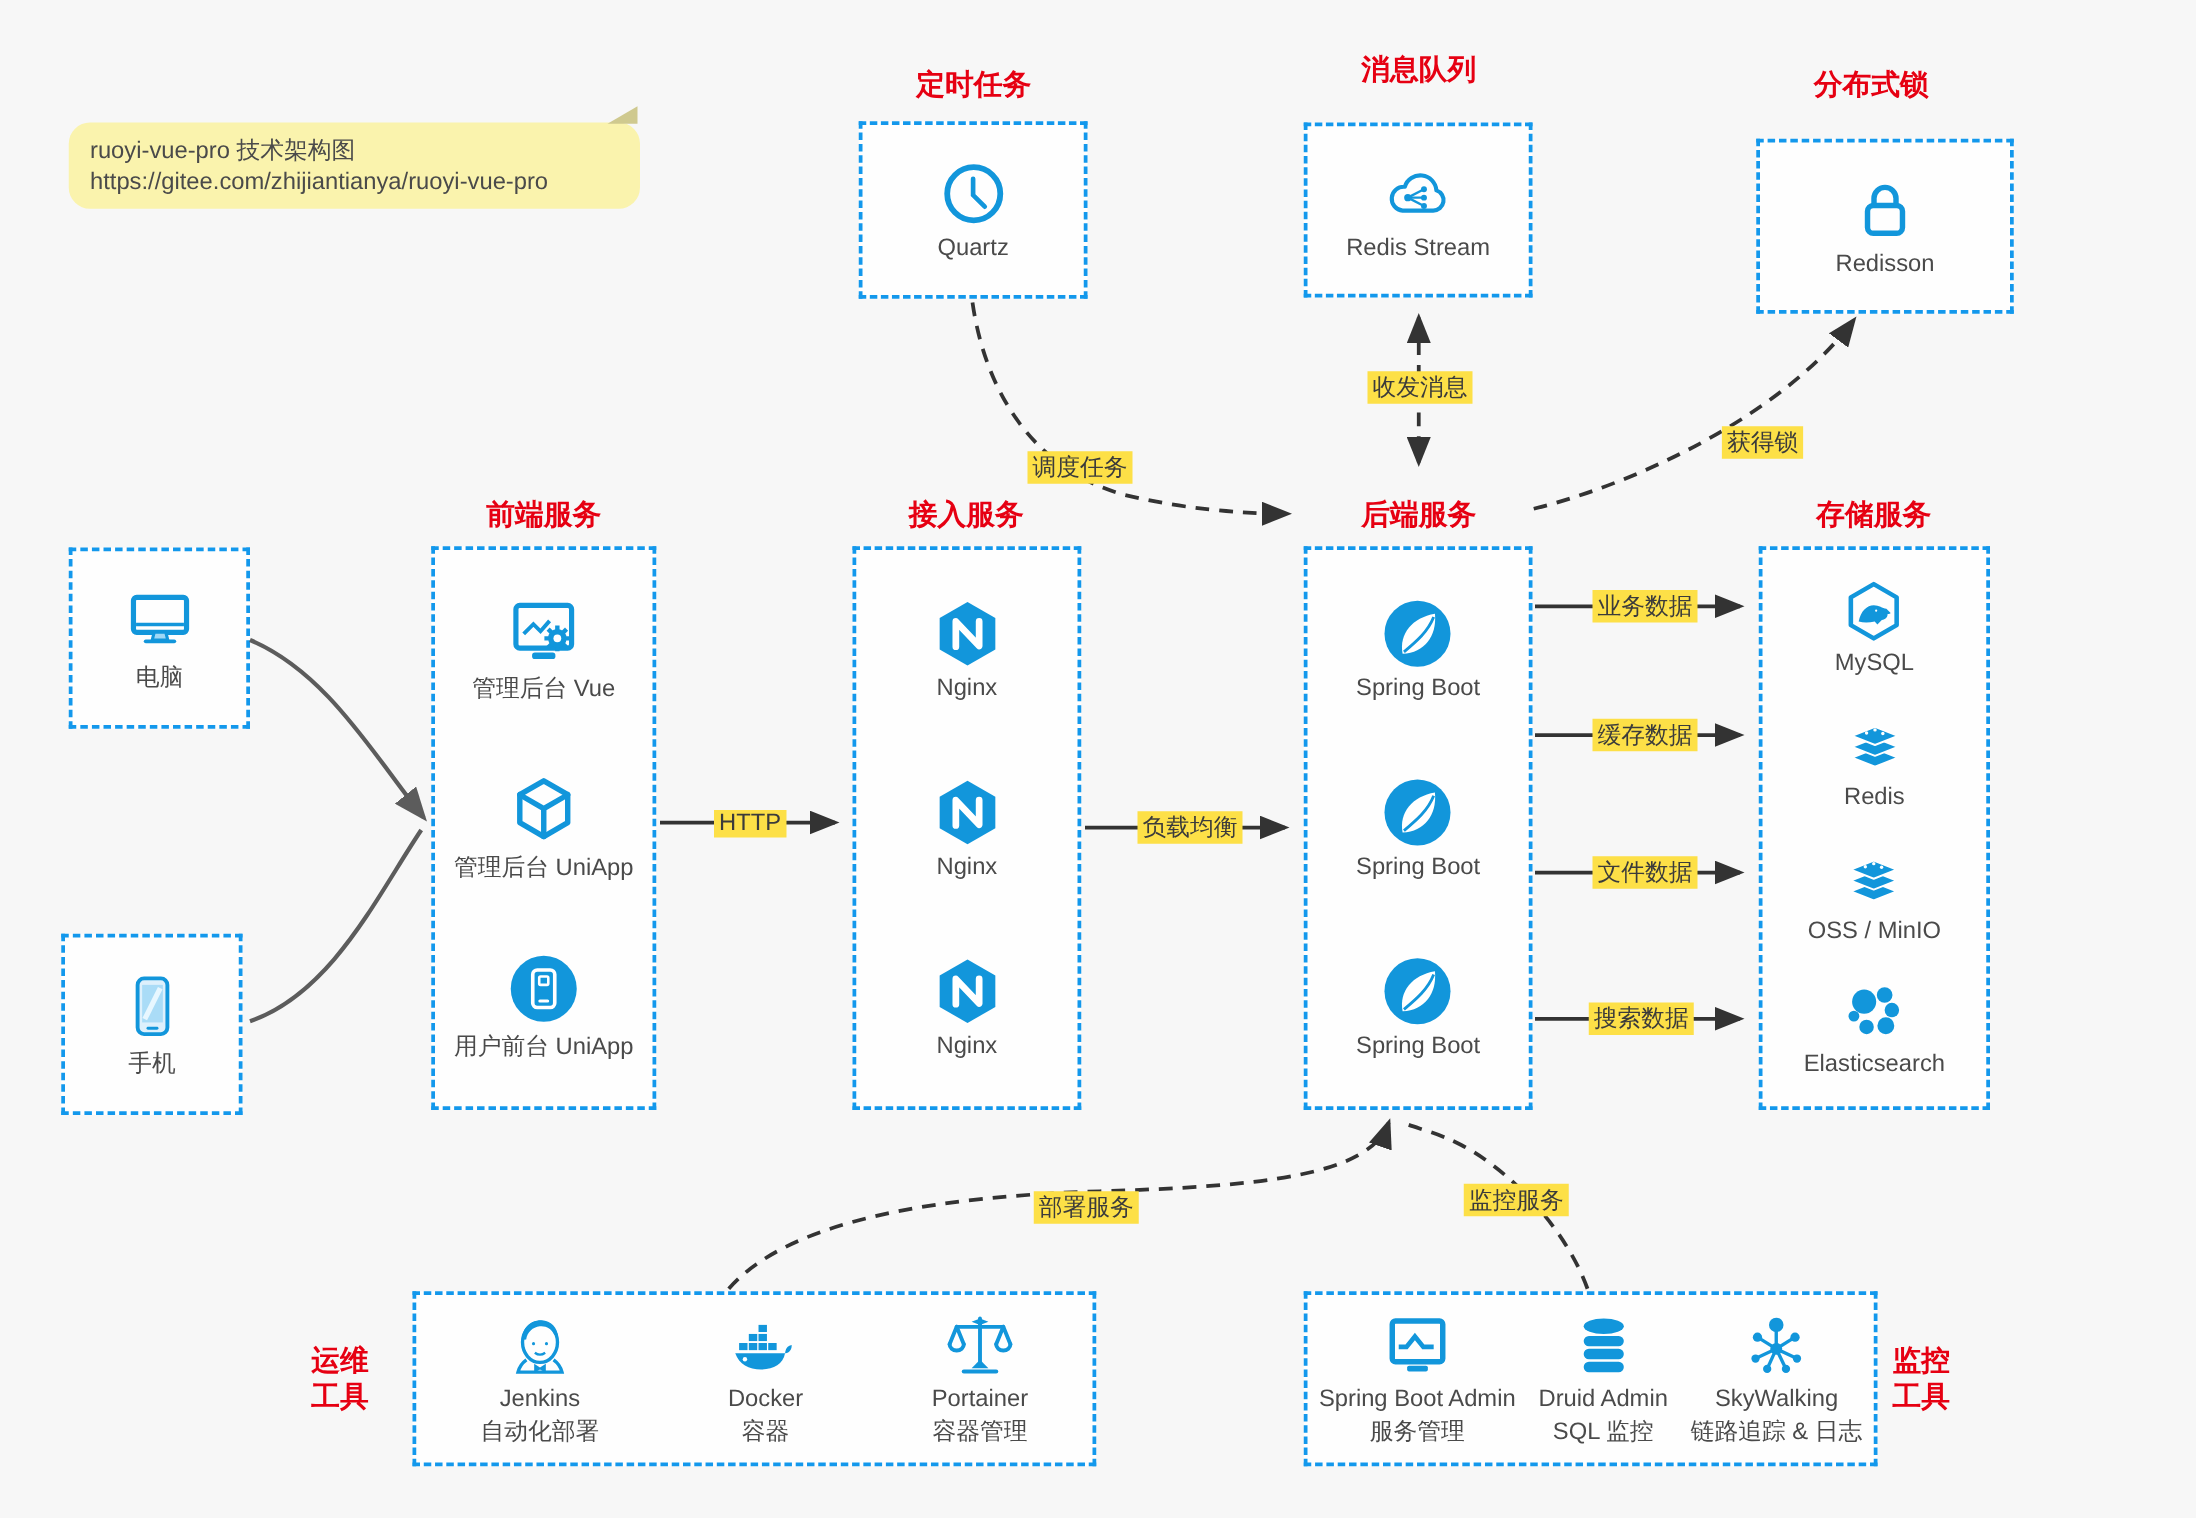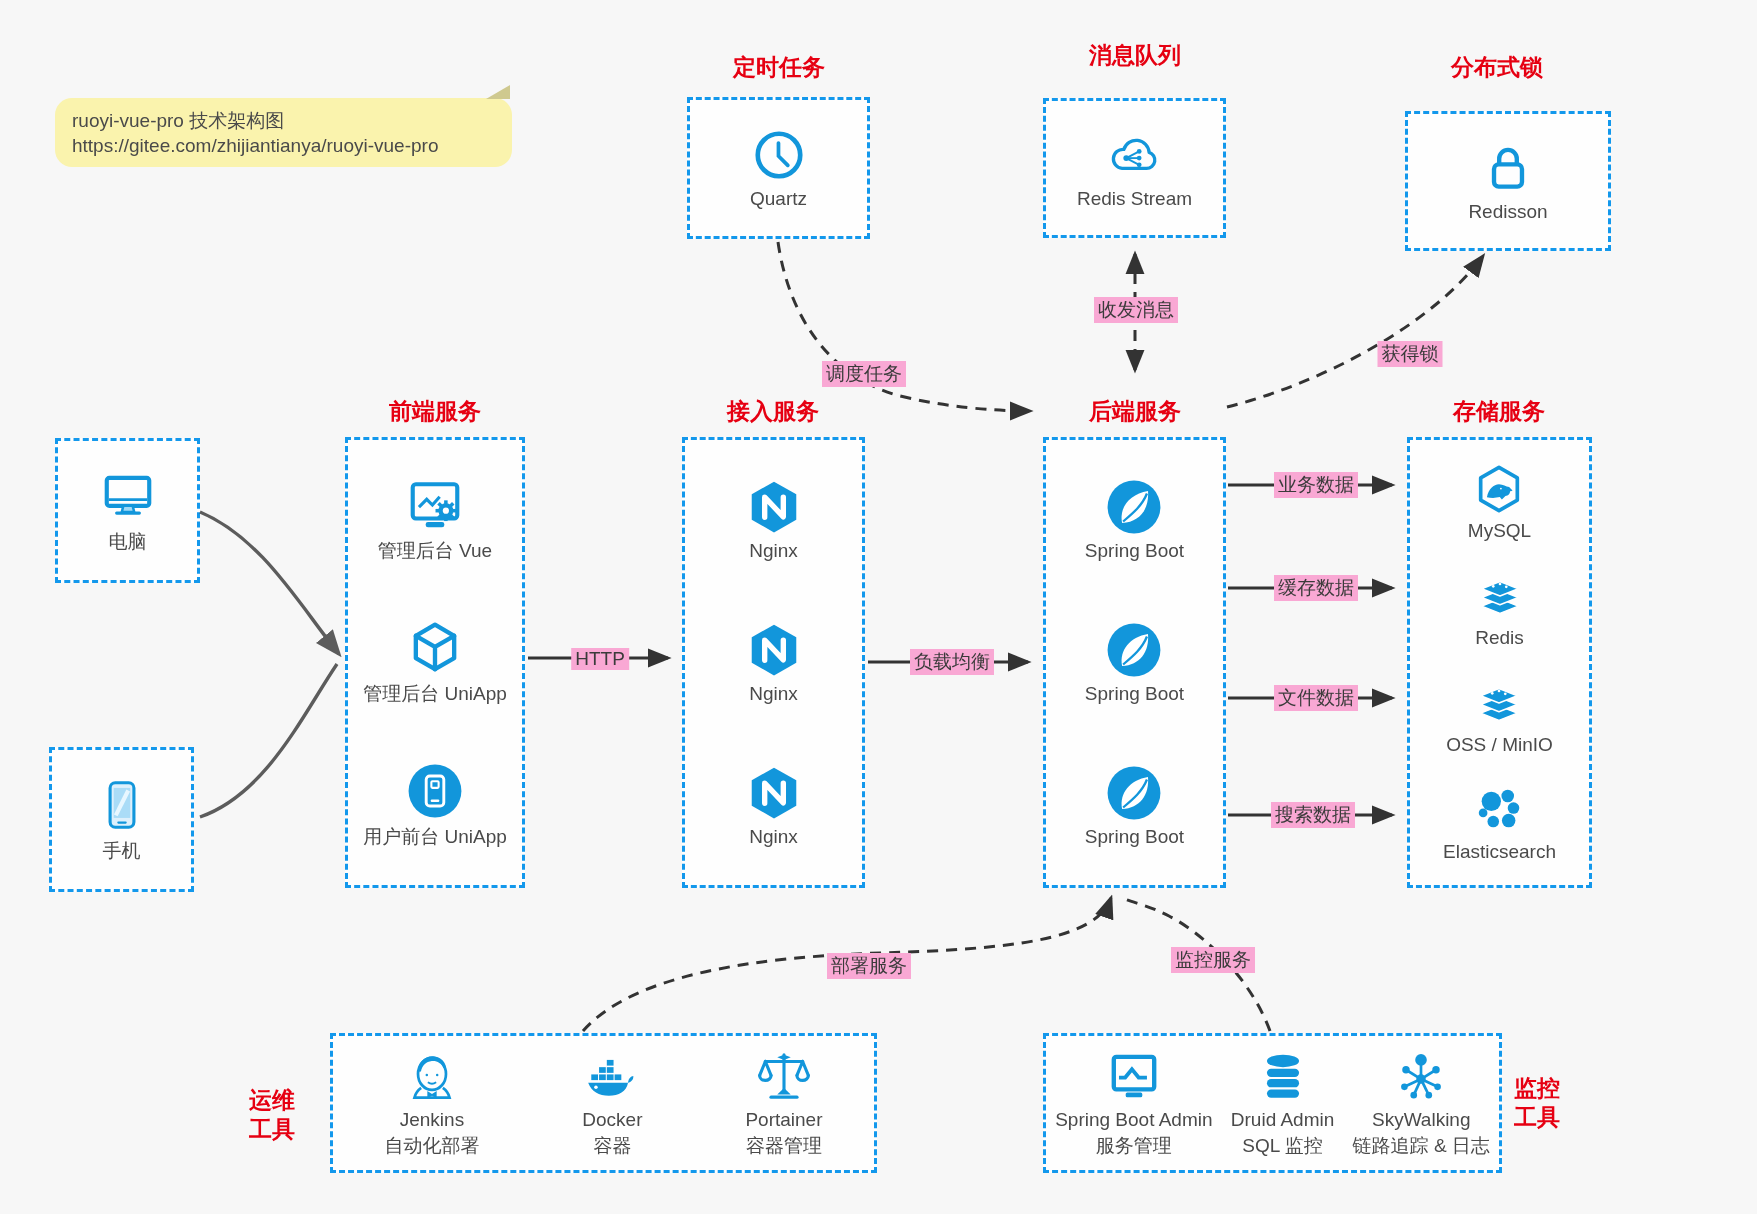--- a/index.html
+++ b/index.html
@@ -27,21 +27,21 @@
 
   .item{display:flex;flex-direction:column;align-items:center;gap:4px;}
   .item .lbl{font-size:19px;color:#4a4a4a;white-space:nowrap;}
   .bitem{display:flex;flex-direction:column;align-items:center;gap:2px;}
   .bitem .nm,.bitem .ds{font-size:19px;line-height:24px;color:#4a4a4a;white-space:nowrap;}
   .ic{width:58px;height:58px;display:block;}
   .ic.sm{width:54px;height:54px;}
 
   
   .elabel{position:absolute;transform:translate(-50%,-50%);font-size:19px;color:#3b3b3b;
-          background:#f9a8d4;padding:0 4px;white-space:nowrap;z-index:3;}
+          background:#fde047;padding:0 4px;white-space:nowrap;z-index:3;}
   svg.edges{position:absolute;left:0;top:0;z-index:2;pointer-events:none;}
 </style>
 </head>
 <body>
 
 <svg width="0" height="0" style="position:absolute" aria-hidden="true">
 <defs>
 <symbol id="sym-clock" viewBox="0 0 56 56">
   <circle cx="28" cy="28" r="20.5" fill="none" stroke="#1296db" stroke-width="4.5"></circle>
   <path d="M27.5 16.5 L27.5 29 L36.5 38" fill="none" stroke="#1296db" stroke-width="3.6" stroke-linecap="round"></path>
@@ -211,21 +211,21 @@
     <div class="ln">https://gitee.com/zhijiantianya/ruoyi-vue-pro</div>
   </div>
 
   <div class="gtitle" style="left:779px;top:52px;">定时任务</div>
   <div class="gtitle" style="left:1135px;top:40px;">消息队列</div>
   <div class="gtitle" style="left:1497px;top:52px;">分布式锁</div>
   <div class="gtitle" style="left:435px;top:396px;">前端服务</div>
   <div class="gtitle" style="left:773px;top:396px;">接入服务</div>
   <div class="gtitle" style="left:1135px;top:396px;">后端服务</div>
   <div class="gtitle" style="left:1499px;top:396px;">存储服务</div>
-  <div class="sidelabel" style="left:272px;top:1074px;margin-top:12px;">运维
+  <div class="sidelabel" style="left:272px;top:1074px;">运维
 工具</div>
   <div class="sidelabel" style="left:1537px;top:1074px;">监控
 工具</div>
 
   <div class="dbox cflex" style="left:687px;top:97px;width:183px;height:142px;">
     <div class="item">
       <svg class="ic">
           <use href="#sym-clock"></use>
         </svg>
       <div class="lbl">Quartz</div>

